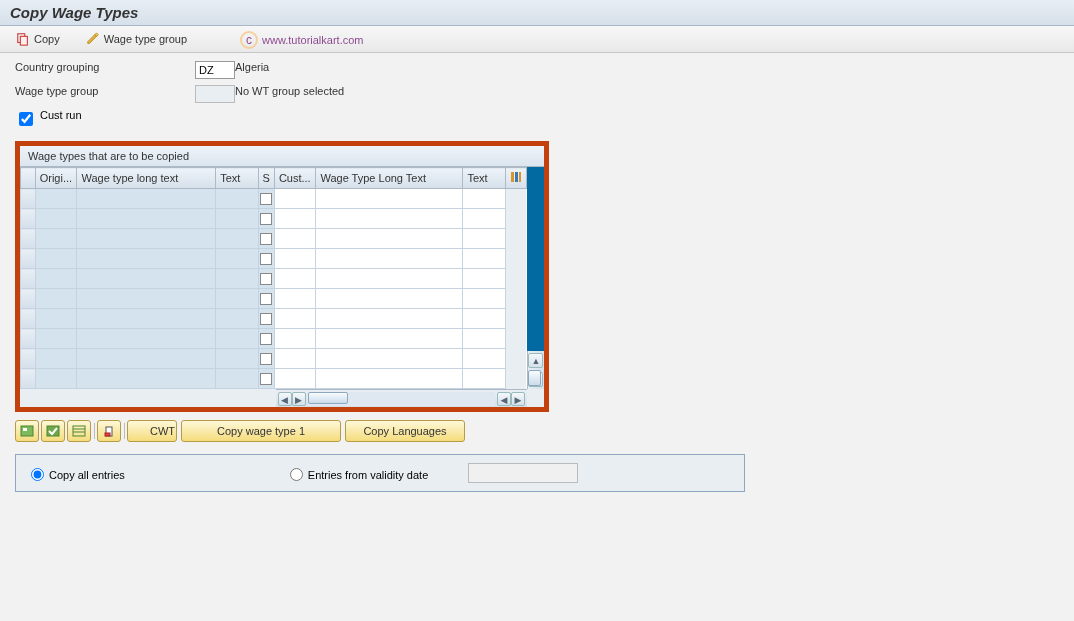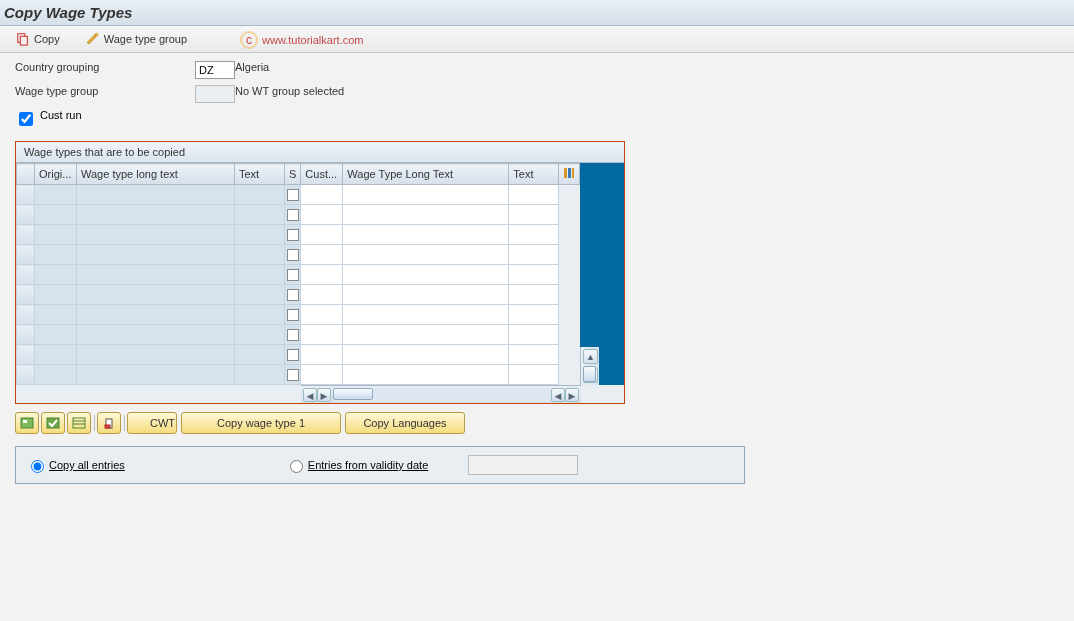--- a/index.html
+++ b/index.html
@@ -1,21 +1,21 @@
 <!DOCTYPE html>
 <html><head>
 <meta charset="utf-8">
 <style>
   * { box-sizing: border-box; font-family: Arial, sans-serif; font-size: 11px; }
   body { margin: 0; padding: 0; background: #f2f2f2; width: 1074px; height: 621px; overflow: hidden; }
   .window { background: #f2f2f2; }
   .title-bar {
     background: linear-gradient(to bottom, #e8eef4, #d6e0ea);
     border-bottom: 1px solid #aab8c6;
-    padding: 4px 4px;
+    padding: 4px 10px;
   }
   .title-text { font-weight: bold; font-style: italic; font-size: 15px; color: #333; }
   .toolbar {
     background: linear-gradient(to bottom, #f7f7f7, #e9e9e9);
     border-bottom: 1px solid #c6c6c6;
     padding: 4px 8px;
     display: flex;
     align-items: center;
   }
   .tb-item {
@@ -24,21 +24,21 @@
     padding: 2px 8px;
     margin-right: 10px;
     cursor: pointer;
     color: #333;
     text-align: right;
   }
   .ico { width: 14px; height: 14px; display: inline-block; margin-right: 4px; }
   .watermark {
     position: absolute;
     left: 240px; top: 30px;
-    color: #b91c1c;
+    color: #701a75;
     font-family: Georgia, serif;
     font-size: 16px;
     pointer-events: none;
     opacity: 0.8;
   }
   .watermark-c {
     width: 18px; height: 18px; border: 2px solid #f7c98a; border-radius: 50%;
     display: inline-flex; align-items: center; justify-content: center; font-size: 12px; margin-right: 4px;
   }
   .content { padding: 8px 15px; position: relative; }
@@ -49,23 +49,23 @@
     padding: 0 3px; font-size: 11px; text-align: left;
   }
   .inp-ro {
     width: 40px; height: 18px; border: 1px solid #bbb; background: #e9eef3;
     padding: 0 3px;
   }
   .descr { margin-left: 0; color: #333; }
   .chk { width: 14px; height: 14px; }
   .grid-wrap {
     margin-top: 10px;
-    border: 1px solid #c2410c;
+    border: 5px solid #c2410c;
     background: #e9eef3;
-    width: 610px;
+    width: 534px;
   }
   .grid-title {
     background: linear-gradient(to bottom, #eef3f8, #dbe5ef);
     border-bottom: 1px solid #aeb9c6;
     padding: 4px 8px;
     font-size: 11px;
     color: #333;
   }
   .grid-area { display: flex; background: #0369a1; align-items: flex-end; }
   table.grid { border-collapse: collapse; background: #fff; }
@@ -153,21 +153,21 @@
     background: linear-gradient(to bottom, #eef3f8, #dbe5ef);
     padding: 3px 8px;
     border-bottom: 1px solid #aeb9c6;
     font-size: 11px;
   }
   .group-body {
     display: flex; align-items: center;
     padding: 8px 10px;
     background: #e9eef3;
   }
-  .radio-wrap { display:flex; align-items:center; margin-right: 20px; text-decoration: underline; }
+  .radio-wrap { display:flex; align-items:flex-end; margin-right: 20px; }
   .radio-wrap input { margin-right: 5px; }
   .spacer { width: 140px; }
   .date-inp {
     width: 110px; height: 20px;
     background: #f0f0f0; border:1px solid #bbb;
     margin-left: 20px;
   }
 </style>
 </head>
 <body>

